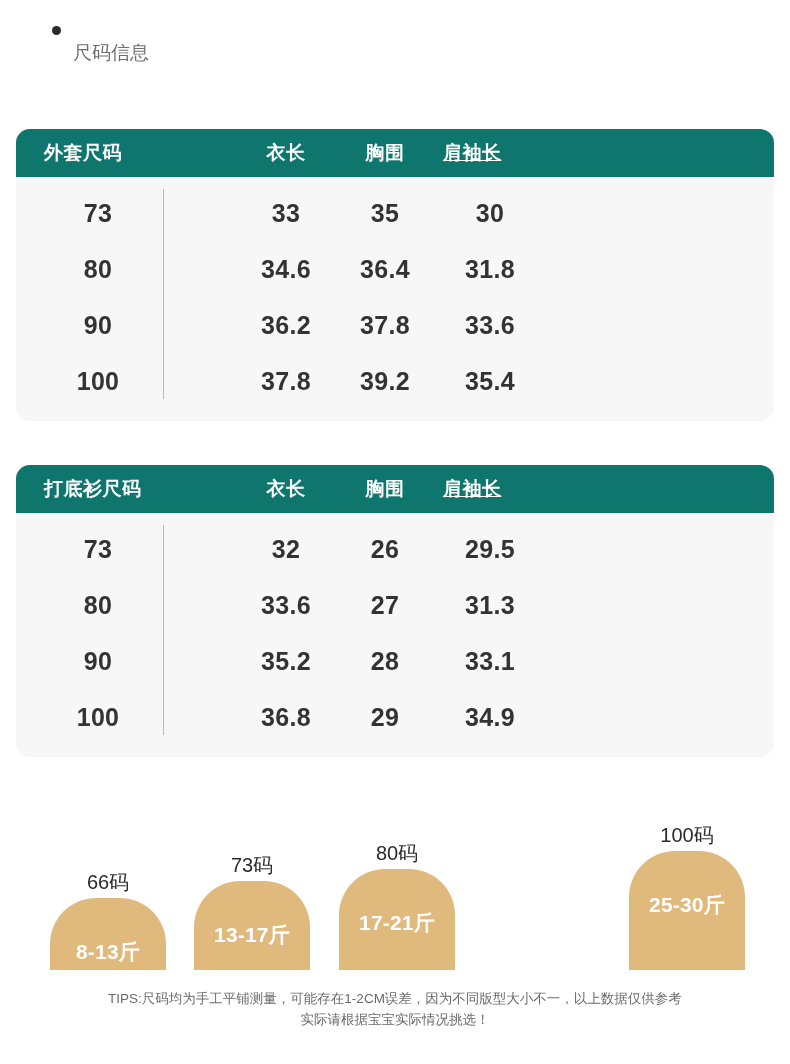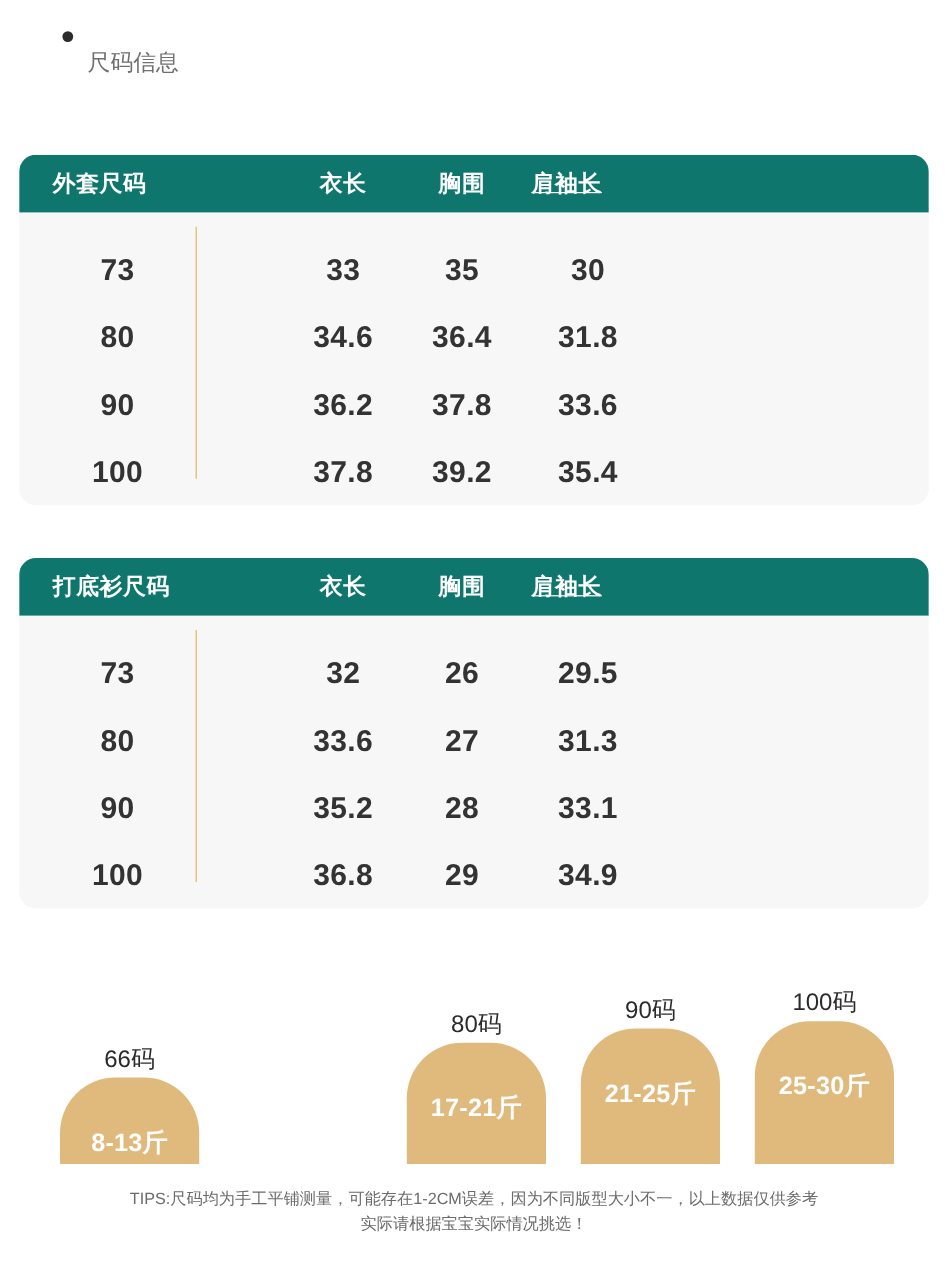--- a/index.html
+++ b/index.html
@@ -81,21 +81,21 @@
     white-space: nowrap;
   }
   .th-size   { left: 28px; }
   .th-c1     { left: 232px; width: 76px; text-align: center; }
   .th-c2     { left: 331px; width: 76px; text-align: center; }
   .th-c3     { left: 427px; width: 94px; text-align: left; text-decoration: underline; }
 
   .tbody {
     position: relative;
     height: 244px;
-    padding-top: 21px;
+    padding-top: 8px;
   }
   .vdivider {
     position: absolute;
     left: 147px;
     top: 12px;
     width: 1px;
     height: 210px;
     background: #dca94f;
     opacity: .85;
   }
@@ -263,34 +263,34 @@
 
   <div class="bars">
 
     <div class="bar-wrap" id="bw0" style="left: 50px; height: 102px;">
       <span class="bar-caption" id="bc0" style="bottom: 74px;">66码</span>
       <div class="bar" id="b0" style="height: 72px;">
         <span class="bar-label" id="bl0" style="top: 40px;">8-13斤</span>
       </div>
     </div>
 
+    <div class="bar-wrap" id="bw1" style="left: 194px; height: 119px;">
+      <span class="bar-caption" id="bc1" style="bottom: 91px;">73码</span>
+      <div class="bar" id="b1" style="height: 89px;">
+        <span class="bar-label" id="bl1" style="top: 40px;">13-17斤</span>
+      </div>
+    </div>
 
     <div class="bar-wrap" id="bw2" style="left: 339px; height: 131px;">
       <span class="bar-caption" id="bc2" style="bottom: 103px;">80码</span>
       <div class="bar" id="b2" style="height: 101px;">
         <span class="bar-label" id="bl2" style="top: 40px;">17-21斤</span>
       </div>
     </div>
 
-    <div class="bar-wrap" id="bw3" style="left: 484px; height: 143px;">
-      <span class="bar-caption" id="bc3" style="bottom: 115px;">90码</span>
-      <div class="bar" id="b3" style="height: 113px;">
-        <span class="bar-label" id="bl3" style="top: 40px;">21-25斤</span>
-      </div>
-    </div>
 
     <div class="bar-wrap" id="bw4" style="left: 629px; height: 149px;">
       <span class="bar-caption" id="bc4" style="bottom: 121px; text-align: center;">100码</span>
       <div class="bar" id="b4" style="height: 119px;">
         <span class="bar-label" id="bl4" style="top: 40px;">25-30斤</span>
       </div>
     </div>
 
   </div>
 

